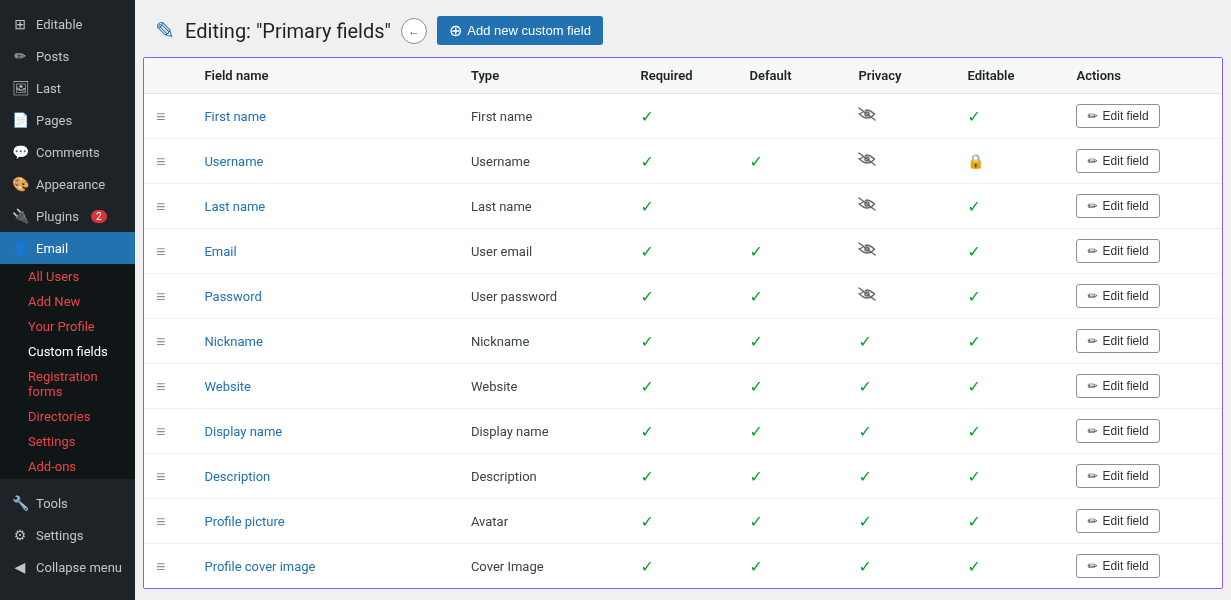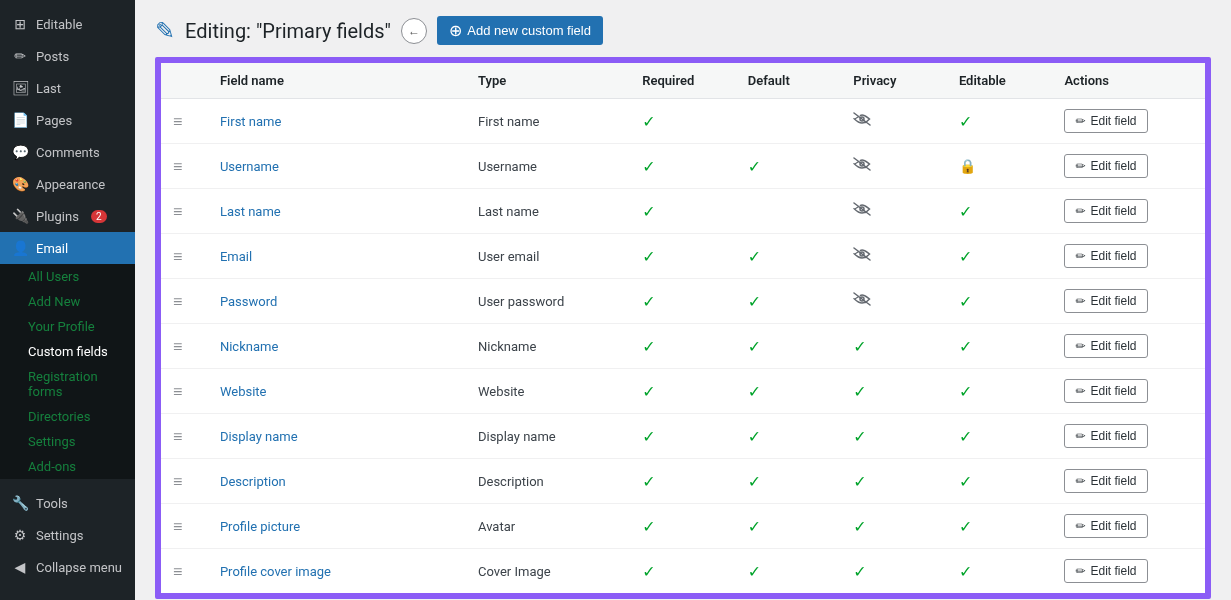--- a/index.html
+++ b/index.html
@@ -6,37 +6,37 @@
     body { font-family: -apple-system, BlinkMacSystemFont, "Segoe UI", Roboto, sans-serif; font-size: 13px; background: #f0f0f1; display: flex; height: 600px; overflow: hidden; }
 
     
     .sidebar { width: 135px; background: #1d2327; color: #c3c4c7; flex-shrink: 0; overflow-y: auto; }
     .sidebar-item { display: flex; align-items: center; gap: 8px; padding: 8px 12px; cursor: pointer; color: #c3c4c7; text-decoration: none; font-size: 13px; }
     .sidebar-item.active { background: #2271b1; color: #fff; }
     .sidebar-item .icon { font-size: 14px; width: 16px; text-align: center; }
     .sidebar-top { padding: 8px 0; }
 
     .submenu { background: #101517; }
-    .submenu-item { display: block; padding: 5px 12px 5px 28px; color: #15803d; font-size: 13px; cursor: pointer; }
+    .submenu-item { display: block; padding: 5px 12px 5px 28px; color: #ef4444; font-size: 13px; cursor: pointer; }
     .submenu-item.active { color: #fff; font-weight: 400; }
 
     .badge { background: #d63638; color: #fff; border-radius: 10px; font-size: 10px; padding: 1px 5px; margin-left: 4px; }
 
     
     .main { flex: 1; overflow-y: auto; background: #f0f0f1; }
 
     
     .page-header { background: #f0f0f1; padding: 16px 20px 12px; display: flex; align-items: center; gap: 10px; }
     .page-title { font-size: 20px; font-weight: 400; color: #1d2327; }
     .back-btn { display: flex; align-items: center; justify-content: center; width: 26px; height: 26px; border: 1px solid #8c8f94; border-radius: 50%; background: #fff; cursor: pointer; color: #555; font-size: 12px; }
     .add-btn { display: flex; align-items: center; gap: 5px; background: #2271b1; color: #fff; border: none; border-radius: 3px; padding: 5px 12px; cursor: pointer; font-size: 13px; }
     .add-btn .plus { font-size: 16px; }
 
     
-    .table-container { background: #fff; margin: 0 20px 20px; border: 6px solid #8b5cf6; border-radius: 2px; }
+    .table-container { background: #fff; margin: 0 8px 20px; border: 1px solid #8b5cf6; border-radius: 2px; }
     table { width: 100%; border-collapse: collapse; }
     thead tr { border-bottom: 1px solid #e2e4e7; }
     th { padding: 10px 12px; text-align: left; font-weight: 600; color: #1d2327; font-size: 13px; background: #f6f7f7; }
     td { padding: 10px 12px; border-bottom: 1px solid #f0f0f1; color: #3c434a; font-size: 13px; vertical-align: middle; }
     tr:last-child td { border-bottom: none; }
 
     .drag-handle { color: #8c8f94; font-size: 16px; cursor: grab; }
     .field-link { color: #2271b1; text-decoration: none; cursor: pointer; }
 
     .check-icon { color: #00a32a; font-size: 16px; }

